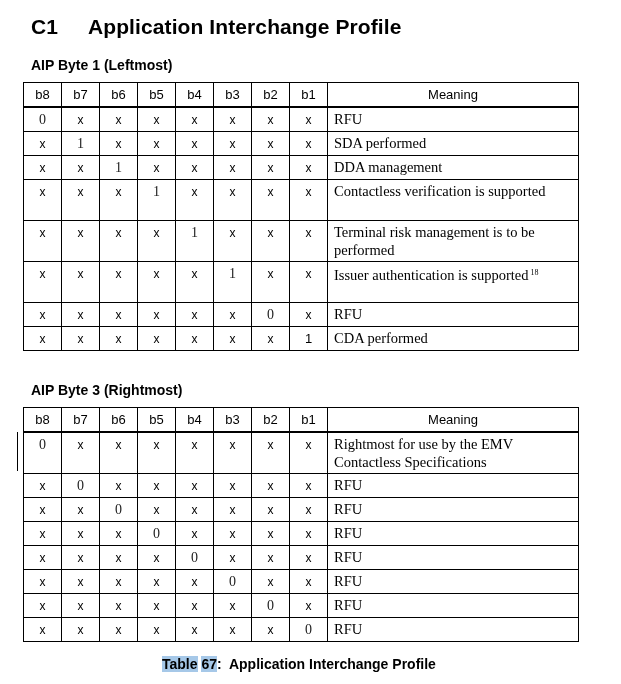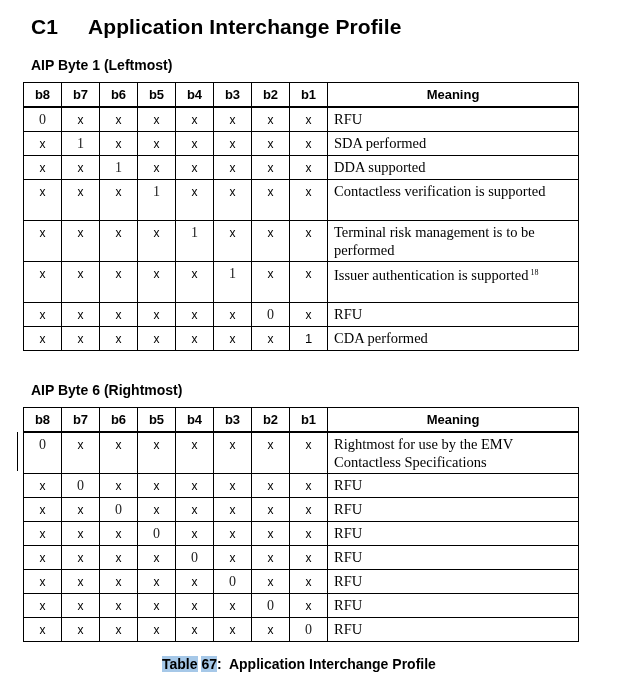--- a/index.html
+++ b/index.html
@@ -14,21 +14,21 @@
     position: absolute; left: 31px;
     font-family: "Liberation Sans", sans-serif; font-weight: bold; font-size: 14px;
     white-space: nowrap;
   }
   table.aip {
     position: absolute; left: 23px;
     border-collapse: collapse; table-layout: fixed;
   }
   table.aip th, table.aip td { border: 1px solid #000; padding: 0; }
   table.aip th {
-    font-family: "Liberation Sans", sans-serif; font-weight: bold; font-size: 13px;
+    font-family: "Liberation Sans", sans-serif; font-weight: normal; font-size: 13px;
     height: 23px; text-align: center; vertical-align: middle;
     border-bottom: 2px solid #000;
   }
   table.aip td.bit {
     text-align: center; vertical-align: top; padding-top: 4px;
     font-size: 13px; height: 19px;
   }
   td.bit .x { font-family: "Liberation Sans", sans-serif; font-size: 12px; }
   td.bit .v { font-family: "Liberation Serif", serif; font-size: 14px; color: #222; }
   td.bit .vs { font-family: "Liberation Sans", sans-serif; font-size: 13px; }
@@ -104,21 +104,21 @@
       </tr>
       <tr>
         <td class="bit" style="height: 19px;"><span class="x">x</span></td>
         <td class="bit" style="height: 19px;"><span class="x">x</span></td>
         <td class="bit" style="height: 19px;"><span class="v">1</span></td>
         <td class="bit" style="height: 19px;"><span class="x">x</span></td>
         <td class="bit" style="height: 19px;"><span class="x">x</span></td>
         <td class="bit" style="height: 19px;"><span class="x">x</span></td>
         <td class="bit" style="height: 19px;"><span class="x">x</span></td>
         <td class="bit" style="height: 19px;"><span class="x">x</span></td>
-        <td class="mean"><span>DDA supported</span></td>
+        <td class="mean"><span>DDA management</span></td>
       </tr>
       <tr>
         <td class="bit" style="height: 36px;"><span class="x">x</span></td>
         <td class="bit" style="height: 36px;"><span class="x">x</span></td>
         <td class="bit" style="height: 36px;"><span class="x">x</span></td>
         <td class="bit" style="height: 36px;"><span class="v">1</span></td>
         <td class="bit" style="height: 36px;"><span class="x">x</span></td>
         <td class="bit" style="height: 36px;"><span class="x">x</span></td>
         <td class="bit" style="height: 36px;"><span class="x">x</span></td>
         <td class="bit" style="height: 36px;"><span class="x">x</span></td>
@@ -164,21 +164,21 @@
         <td class="bit" style="height: 19px;"><span class="x">x</span></td>
         <td class="bit" style="height: 19px;"><span class="x">x</span></td>
         <td class="bit" style="height: 19px;"><span class="x">x</span></td>
         <td class="bit" style="height: 19px;"><span class="x">x</span></td>
         <td class="bit" style="height: 19px;"><span class="vs">1</span></td>
         <td class="mean"><span>CDA performed</span></td>
       </tr>
     </tbody>
   </table>
 
-<div class="h2" style="top:382px">AIP Byte 6 (Rightmost)</div>
+<div class="h2" style="top:382px">AIP Byte 3 (Rightmost)</div>
 <table class="aip" id="t1" style="top:407px">
     <colgroup>
       <col class="c">
       <col class="c">
       <col class="c">
       <col class="c">
       <col class="c">
       <col class="c">
       <col class="c">
       <col class="c">

